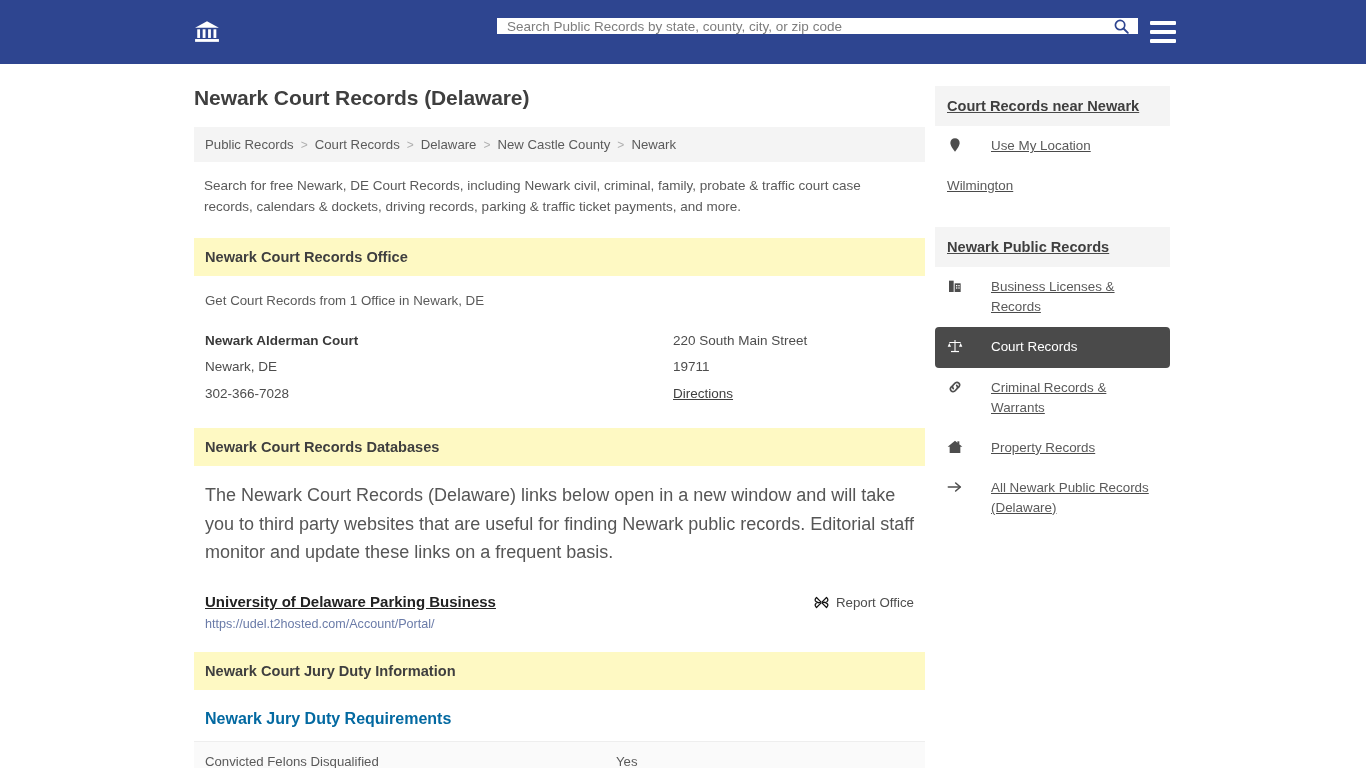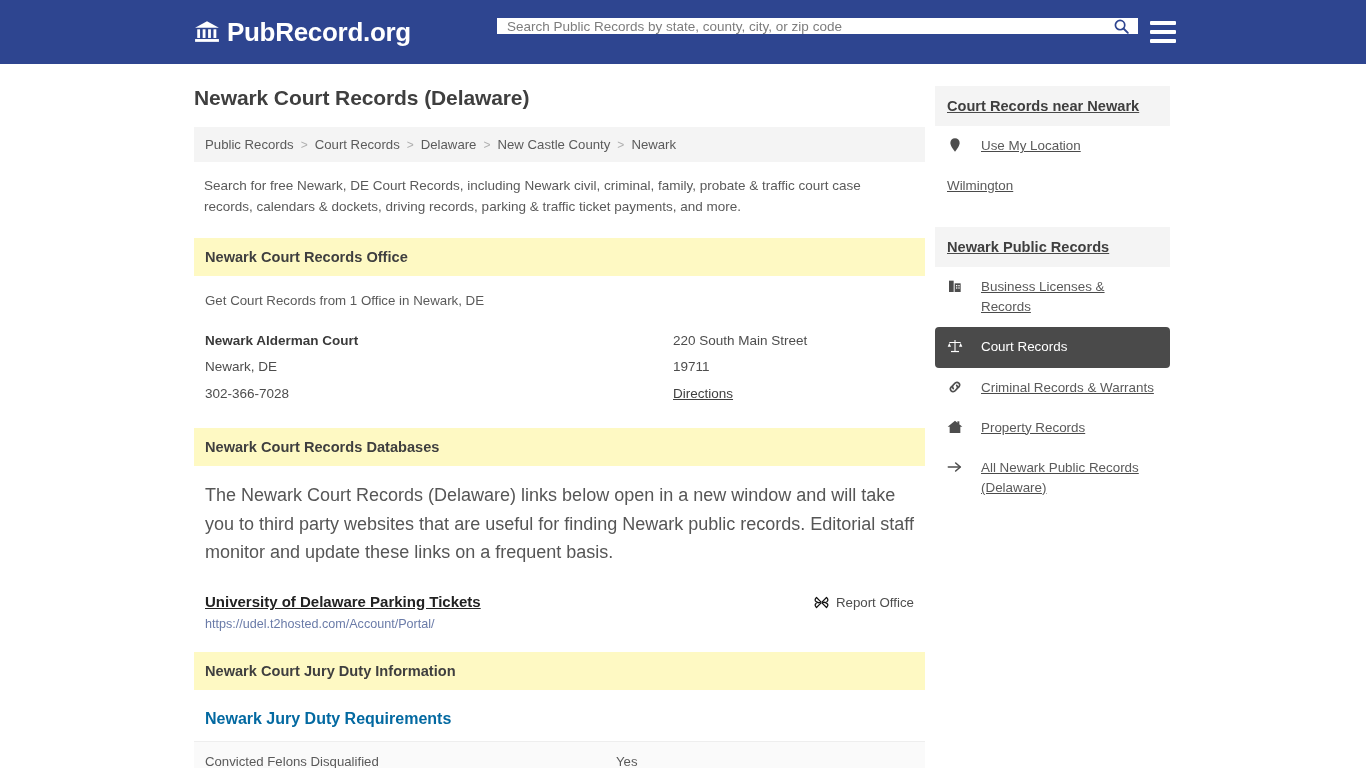--- a/index.html
+++ b/index.html
@@ -215,21 +215,21 @@
     background: #f4f4f4;
     padding: 12px 12px;
     font-size: 14.6px;
     font-weight: bold;
     color: #3f3f3f;
   }
   .side-list { padding: 0; }
   .side-item {
     display: flex;
     align-items: flex-start;
-    gap: 18px;
+    gap: 28px;
     padding: 10px 12px;
     font-size: 13.4px;
     color: #5a5a5a;
     text-decoration: none;
     cursor: pointer;
     border-radius: 4px;
     line-height: 1.5;
   }
   .side-item.plain { padding-left: 12px; }
   .side-item.active {
@@ -250,21 +250,20 @@
 <div class="site-header">
   <a class="logo-wrap" href="#">
     <svg class="logo-icon" viewBox="0 0 24 24">
       <polygon points="12,2 23,8 1,8" fill="#ffffff"></polygon>
       <rect x="3" y="9.5" width="2.6" height="8" fill="#ffffff"></rect>
       <rect x="8" y="9.5" width="2.6" height="8" fill="#ffffff"></rect>
       <rect x="13" y="9.5" width="2.6" height="8" fill="#ffffff"></rect>
       <rect x="18" y="9.5" width="2.6" height="8" fill="#ffffff"></rect>
       <rect x="1" y="18.5" width="22" height="2.6" fill="#ffffff"></rect>
     </svg>
-    <span class="logo-text">PubRecord.org</span>
   </a>
 
   <div class="search-wrap">
     <input class="search-input" type="text" placeholder="Search Public Records by state, county, city, or zip code" style="">
     <button class="search-btn">
       <svg width="17" height="17" viewBox="0 0 24 24">
         <circle cx="10" cy="10" r="6.6" fill="none" stroke="#2e4590" stroke-width="2.4"></circle>
         <line x1="14.8" y1="14.8" x2="21" y2="21" stroke="#2e4590" stroke-width="2.6" stroke-linecap="round"></line>
       </svg>
     </button>
@@ -311,21 +310,21 @@
           <div>19711</div>
           <div><a class="dir-link" href="#">Directions</a></div>
         </div>
       </div>
     </div>
 
     <div class="section-bar">Newark Court Records Databases</div>
     <div class="section-body">
       <p class="db-desc">The Newark Court Records (Delaware) links below open in a new window and will take you to third party websites that are useful for finding Newark public records. Editorial staff monitor and update these links on a frequent basis.</p>
       <div class="db-row">
-        <a class="db-link" href="#">University of Delaware Parking Tickets</a>
+        <a class="db-link" href="#">University of Delaware Parking Business</a>
         <div class="report-change">
           <svg width="15" height="15" viewBox="0 0 24 24">
             <path d="M4 4 L11 11 M13 13 L20 20" stroke="#111" stroke-width="2" stroke-linecap="round" fill="none"></path>
             <path d="M4 4 C 1 7, 1 9, 4 11 C 7 13, 9 13, 11 11" stroke="#111" stroke-width="2" fill="none"></path>
             <path d="M20 20 C 23 17, 23 15, 20 13 C 17 11, 15 11, 13 13" stroke="#111" stroke-width="2" fill="none"></path>
             <path d="M20 4 C 23 7, 23 9, 20 11 M4 20 C 1 17, 1 15, 4 13" stroke="#111" stroke-width="2" fill="none"></path>
             <path d="M20 4 L13 11 M11 13 L4 20" stroke="#111" stroke-width="2" stroke-linecap="round" fill="none"></path>
           </svg>
           <span>Report Office</span>
         </div>

